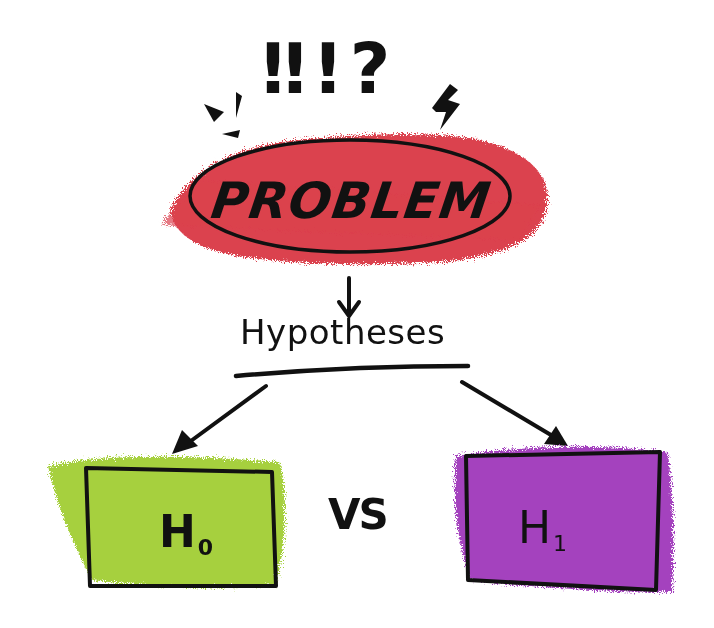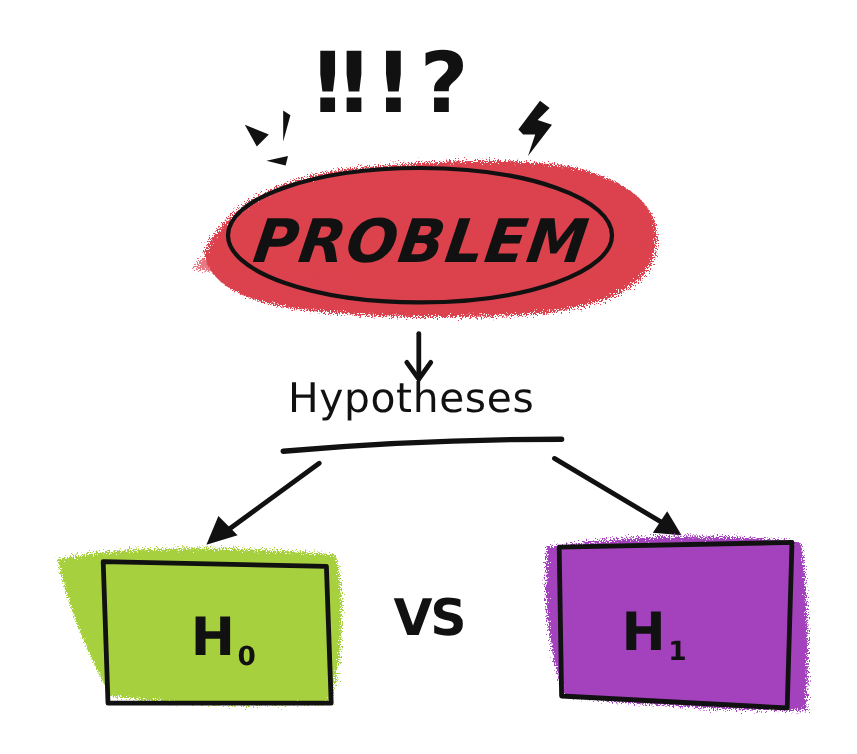--- a/index.html
+++ b/index.html
@@ -3,21 +3,21 @@
 <meta charset="utf-8">
 <style>
   html, body { margin:0; padding:0; background:#ffffff; }
   body { width:714px; height:628px; position:relative; overflow:hidden; font-family:"DejaVu Sans", sans-serif; }
   .layer { position:absolute; left:0; top:0; width:714px; height:628px; }
   .txt { position:absolute; color:#111; font-family:"DejaVu Sans", sans-serif; font-weight:bold; white-space:nowrap; }
   .problem-text { left:212px; top:172px; font-size:50px; letter-spacing:1px; transform:skewX(-8deg); font-style:italic; }
   .hyp-text { left:240px; top:300px; font-size:34px; font-weight:normal; letter-spacing:0.5px;margin-top:12px; }
   .vs-text { left:328px; top:490px; font-size:42px; letter-spacing:-2px; }
   .h0-text { left:128px; top:506px; font-size:44px; font-weight:bold;margin-left:31px; }
-  .h1-text { left:518px; top:502px; font-size:44px; font-weight:bold; }
+  .h1-text { left:518px; top:502px; font-size:44px; font-weight:normal; }
   .sub { font-size:22px; vertical-align:baseline; position:relative; top:8px; margin-left:2px; }
   .marks { position:absolute; left:262px; top:28px; font-size:70px; font-weight:bold; color:#111; letter-spacing:6px; }
 </style>
 </head>
 <body>
 
 <svg class="layer" viewBox="0 0 714 628" xmlns="http://www.w3.org/2000/svg">
   <defs>
     <filter id="crayon" x="-10%" y="-20%" width="120%" height="140%">
       <feTurbulence type="fractalNoise" baseFrequency="0.9" numOctaves="2" result="n"></feTurbulence>

